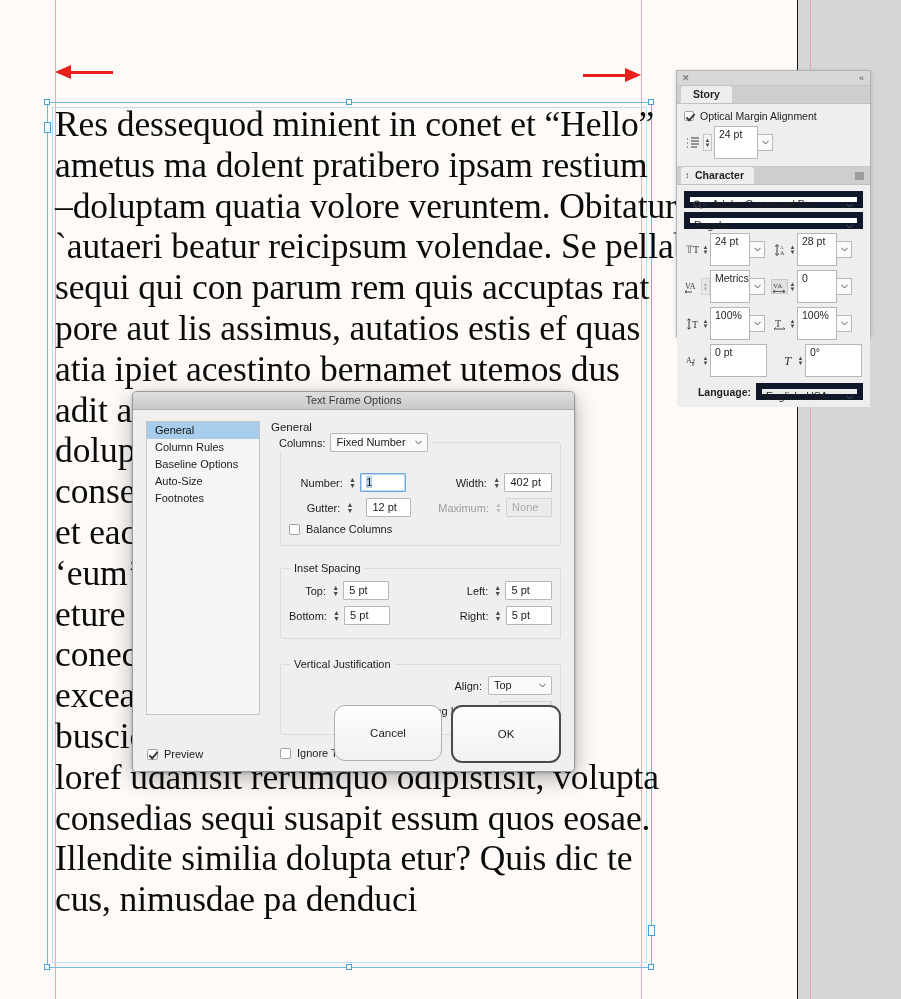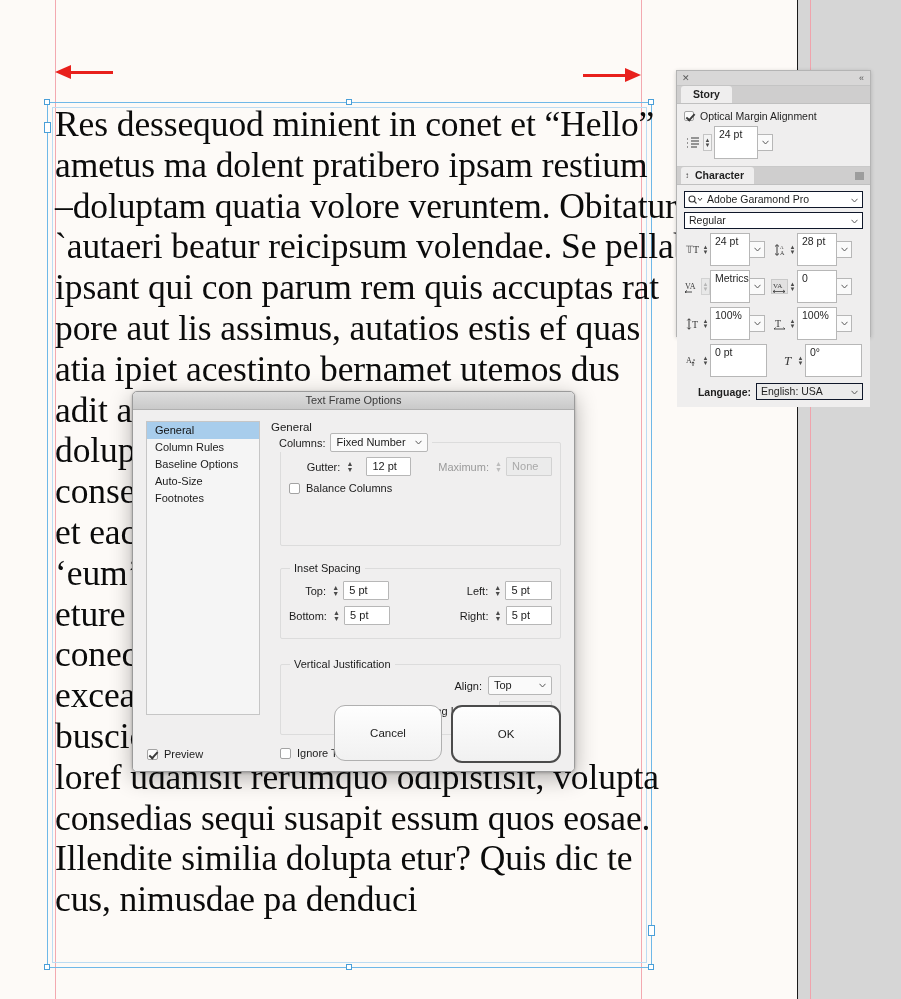--- a/index.html
+++ b/index.html
@@ -156,21 +156,21 @@
     border-top-left-radius:3px;border-top-right-radius:3px;
   }
   .acc-head .caret{position:absolute;left:8px;top:5px;font-size:8px;color:#3a3a3a;line-height:8px;}
   .acc-head .menu{position:absolute;right:6px;top:5px;width:9px;height:8px;background:#9d9d9d;}
 
   .pfield{
     height:33px;box-sizing:border-box;border:1px solid #b7b7b7;background:#fff;
     font-size:10.5px;line-height:15px;padding:0 4px;color:#1f1f1f;
   }
   .pselect{
-    position:relative;height:17px;box-sizing:border-box;background:#fff;border:1px solid #0f172a;
+    position:relative;height:17px;box-sizing:border-box;background:#fff;border:6px solid #0f172a;
     font-size:10.5px;line-height:15px;padding:0 16px 0 4px;color:#1f1f1f;
   }
   .pselect .chev{position:absolute;right:4px;top:6px;}
   .pselect.grey{background:#ebebeb;}
   .pstep{width:9px;height:17px;display:flex;flex-direction:column;align-items:center;justify-content:center;
          font-size:6px;line-height:5px;color:#4a4a4a;}
   .pstep.dim{color:#b5b5b5;}
   .dropbtn{width:15px;height:17px;box-sizing:border-box;border:1px solid #b7b7b7;border-left:none;
            background:#fafafa;display:flex;align-items:center;justify-content:center;}
   .prow{display:flex;align-items:center;margin-bottom:4px;}
@@ -210,21 +210,21 @@
   <div class="handle" style="left:346px;top:964px;"></div>
   <div class="handle" style="left:648px;top:964px;"></div>
   <div class="handle port" style="left:44px;top:122px;"></div>
   <div class="handle port" style="left:648px;top:925px;"></div>
 
   <div>
     <div class="story-text" style="left:55px;top:104px;">Res dessequod minient in conet et “Hello”</div>
     <div class="story-text" style="left:55px;top:145px;">ametus ma dolent pratibero ipsam restium</div>
     <div class="story-text" style="left:55px;top:186px;">–doluptam quatia volore veruntem. Obitatur</div>
     <div class="story-text" style="left:55px;top:226px;">`autaeri beatur reicipsum volendae. Se pellab</div>
-    <div class="story-text" style="left:55px;top:267px;">ipsant qui con parum rem quis accuptas rat</div>
+    <div class="story-text" style="left:55px;top:267px;">sequi qui con parum rem quis accuptas rat</div>
     <div class="story-text" style="left:55px;top:308px;">pore aut lis assimus, autatios estis ef quas</div>
     <div class="story-text" style="left:55px;top:349px;">atia ipiet acestinto bernamet utemos dus</div>
     <div class="story-text" style="left:55px;top:390px;">adit a                                      fugit</div>
     <div class="story-text" style="left:55px;top:430px;">dolup                                     uiam,</div>
     <div class="story-text" style="left:55px;top:471px;">conse                                     iquae</div>
     <div class="story-text" style="left:55px;top:512px;">et eac                                      optat</div>
     <div class="story-text" style="left:55px;top:553px;">‘eum’                                      quod</div>
     <div class="story-text" style="left:55px;top:594px;">eture                                      it qui</div>
     <div class="story-text" style="left:55px;top:634px;">conec                                    e dest</div>
     <div class="story-text" style="left:55px;top:675px;">excea                                    tec ti-</div>
@@ -257,20 +257,34 @@
         <div style="position:absolute;left:-2px;top:-10px;display:flex;align-items:center;background:#f0efef;padding-right:4px;">
           <span class="lbl" style="width:auto;padding-right:5px;">Columns:</span>
           <div class="select" style="width:98px;">
             <span>Fixed Number</span>
             <svg class="chev" viewBox="0 0 7 5">
                 <path d="M0.5 0.8 L3.5 4 L6.5 0.8" fill="none" stroke="#5a5a5a" stroke-width="1"></path>
               </svg>
           </div>
         </div>
 
+        <div class="row" style="margin-top:16px;">
+          <span class="lbl" style="width:62px;">Number:</span>
+          <div class="stepper">
+              <span>▲</span>
+              <span>▼</span>
+            </div>
+          <div class="field focus" style="width:51px;margin-left:3px;"><span class="sel">1</span></div>
+          <span class="lbl" style="width:62px;margin-left:27px;">Width:</span>
+          <div class="stepper">
+              <span>▲</span>
+              <span>▼</span>
+            </div>
+          <div class="field" style="width:53px;margin-left:3px;"><span>402 pt</span></div>
+        </div>
 
         <div class="row">
           <span class="lbl" style="width:62px;">Gutter:</span>
           <div class="stepper">
               <span>▲</span>
               <span>▼</span>
             </div>
           <div class="field" style="width:51px;margin-left:12px;"><span>12 pt</span></div>
           <span class="lbl dim" style="width:62px;margin-left:27px;">Maximum:</span>
           <div class="stepper dim">

